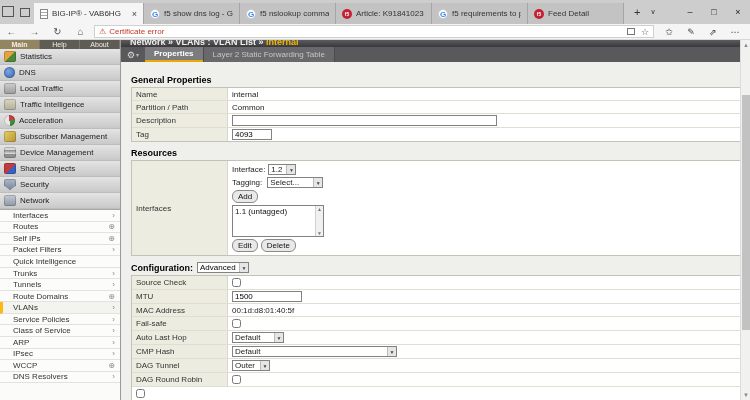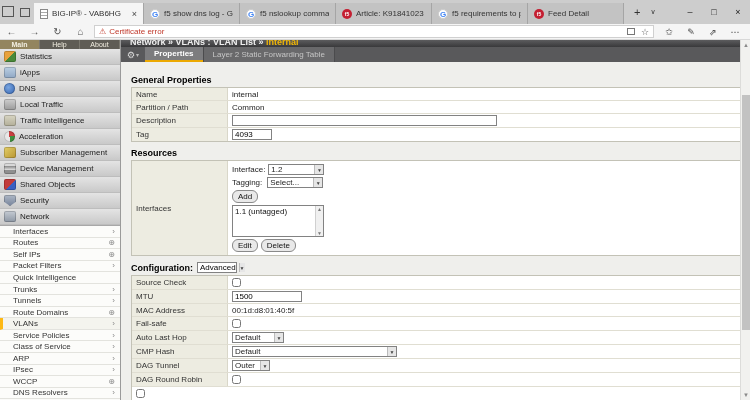--- a/index.html
+++ b/index.html
@@ -197,24 +197,20 @@
       <span class="stab sel">Main</span>
       <span class="stab">Help</span>
       <span class="stab">About</span>
     </div>
     <div class="menu">
       <div class="mitem">
         <span class="micon ic-stats"></span>
         <span>Statistics</span>
         </div>
       <div class="mitem">
-        <span class="micon ic-iapps"></span>
-        <span>iApps</span>
-        </div>
-      <div class="mitem">
         <span class="micon ic-dns"></span>
         <span>DNS</span>
         </div>
       <div class="mitem">
         <span class="micon ic-lt"></span>
         <span>Local Traffic</span>
         </div>
       <div class="mitem">
         <span class="micon ic-ti"></span>
         <span>Traffic Intelligence</span>
@@ -348,21 +344,21 @@
         </div>
       </div>
 
       <div class="sechead">Resources</div>
       <div class="ftable">
         <div class="frow">
           <div class="fcell-l" style="display:flex;align-items:center;">Interfaces</div>
           <div class="fcell-v colstack">
             <div style="display:flex;align-items:center;gap:3px;">
               <span class="inline-lbl">Interface:</span>
-              <span class="select" style="width:56px;">
+              <span class="select" style="width:28px;">
                 <span>1.2</span>
                 <span class="arr">▼</span>
                 </span>
             </div>
             <div style="display:flex;align-items:center;gap:5px;">
               <span class="inline-lbl">Tagging:</span>
               <span class="select" style="width:56px;">
                 <span>Select...</span>
                 <span class="arr">▼</span>
                 </span>
@@ -378,21 +374,21 @@
             <div class="btnrow">
               <span class="btn">Edit</span>
               <span class="btn">Delete</span>
             </div>
           </div>
         </div>
       </div>
 
       <div class="sechead">
         <span>Configuration:</span>
-        <span class="select" style="width:40px;font-weight:normal;">
+        <span class="select" style="width:52px;font-weight:normal;">
           <span>Advanced</span>
           <span class="arr">▼</span>
           </span>
       </div>
       <div class="ftable">
         <div class="frow">
           <div class="fcell-l">Source Check</div>
           <div class="fcell-v">
               <input type="checkbox" style="">
             </div>

